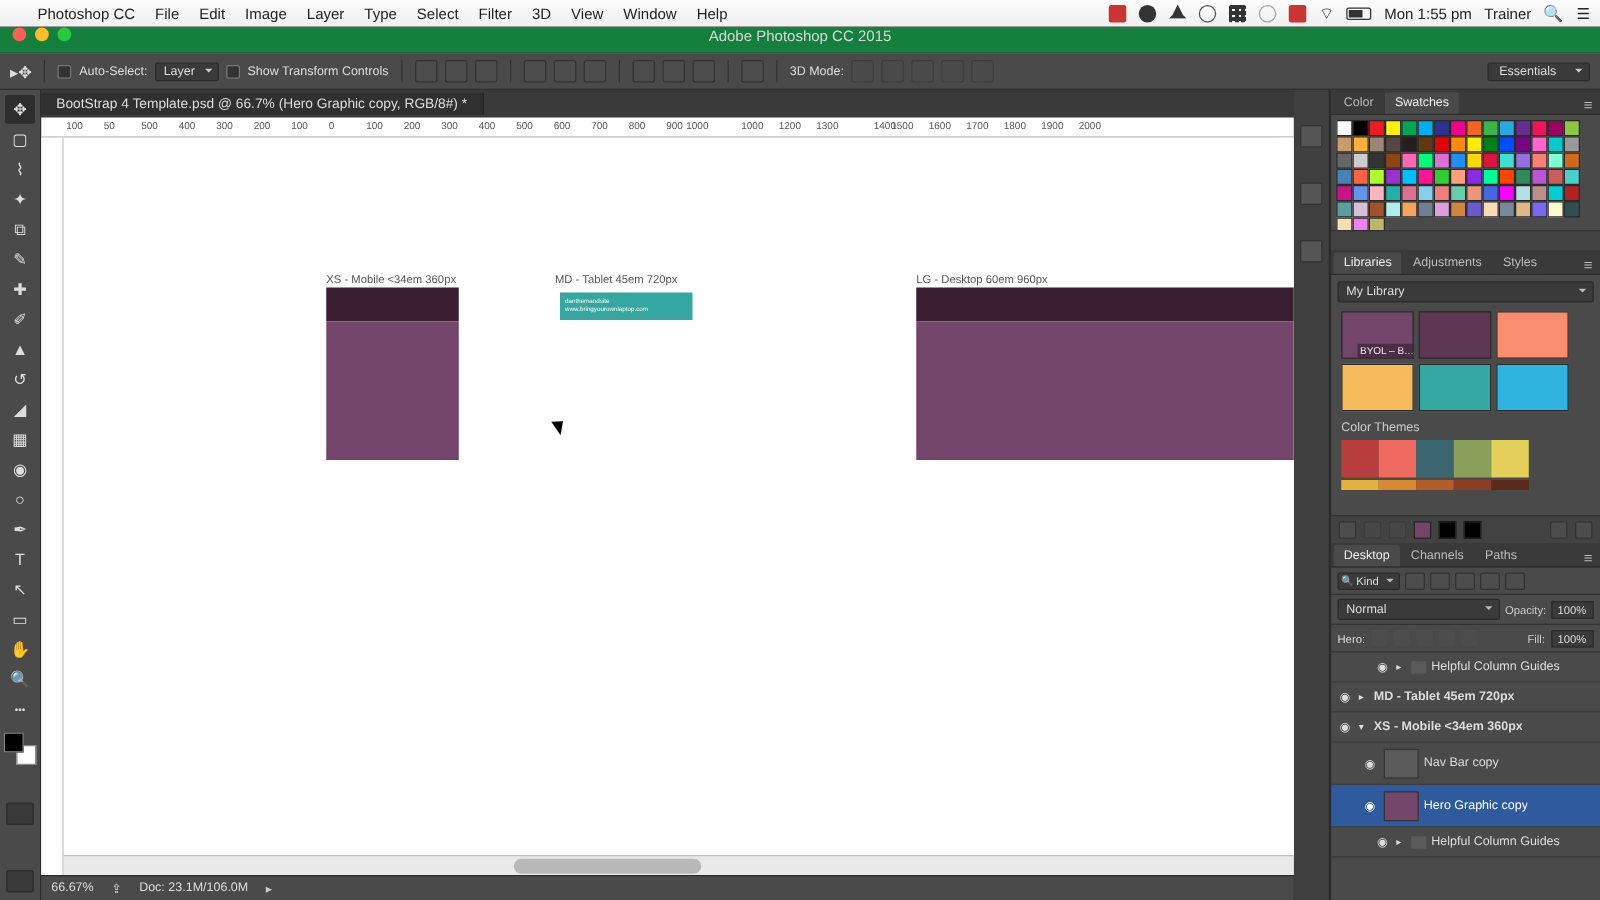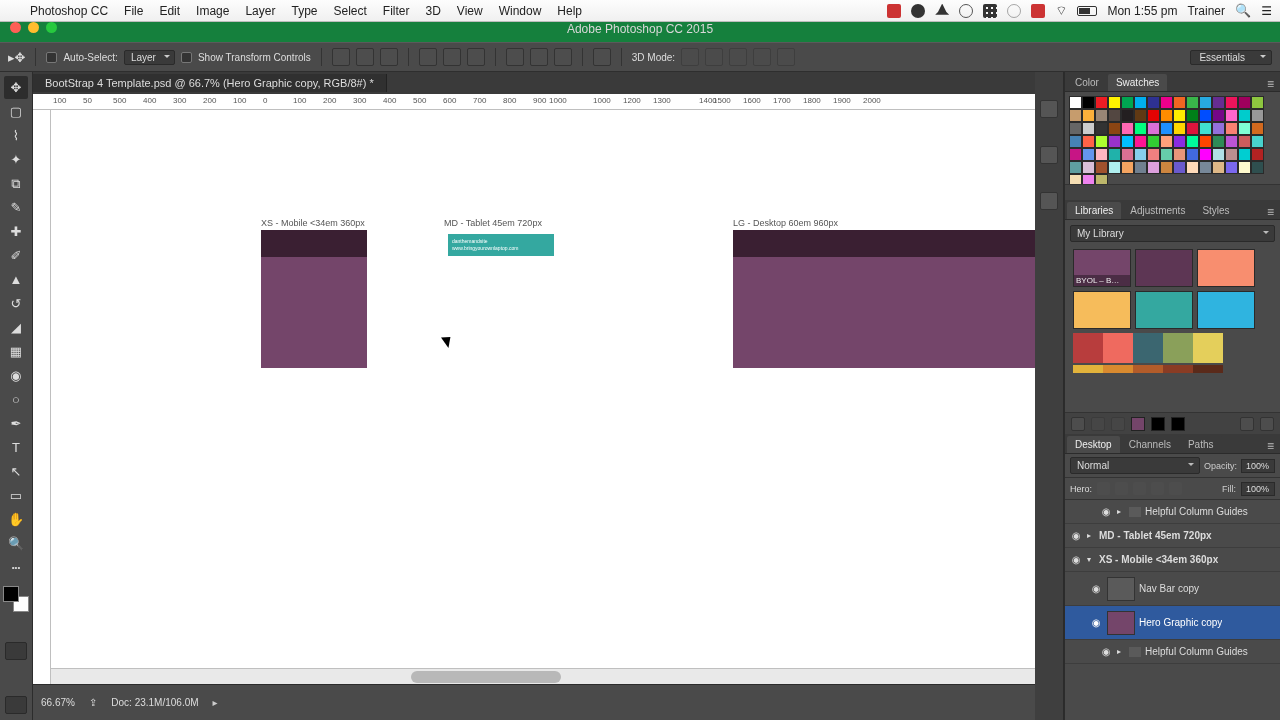--- a/index.html
+++ b/index.html
@@ -61,21 +61,21 @@
 .art-lg{position:absolute;left:682px;top:120px;width:330px;height:455px;background:#fff}
 .art-lg .header{height:27px;background:#3a1f32}
 .art-lg .hero{height:111px;background:#74456a}
 .cursor{position:absolute;left:393px;top:224px;width:9px;height:13px;z-index:5}
 .cursor::before{content:"";position:absolute;border-left:8px solid #000;border-top:5px solid transparent;border-bottom:8px solid transparent;transform:rotate(-35deg)}
 .hscroll{position:absolute;left:18px;right:0;bottom:0;height:16px;background:#e9e9e9;border-top:1px solid #bfbfbf}
 .hscroll .thumb{position:absolute;left:360px;width:150px;top:2px;height:12px;background:#b8b8b8;border-radius:6px}
 .vscroll{position:absolute;right:0;top:0;bottom:16px;width:14px;background:#e9e9e9;border-left:1px solid #bfbfbf}
 .vscroll .thumb{position:absolute;top:6px;height:100px;left:2px;width:10px;background:#b8b8b8;border-radius:5px}
 
-.status{height:36px;background:#4a4a4a;border-top:1px solid #2c2c2c;display:flex;align-items:center;font-size:10px;color:#ddd;padding:0 8px;gap:14px}
+.status{height:20px;background:#4a4a4a;border-top:1px solid #2c2c2c;display:flex;align-items:center;font-size:10px;color:#ddd;padding:0 8px;gap:14px}
 .status .arrow{color:#ccc}
 
 .panels{width:216px;background:#4a4a4a;display:flex;flex-direction:column;font-size:10px;color:#ddd;border-left:1px solid #2c2c2c}
 .dockstrip{width:29px;background:#3f3f3f;border-right:1px solid #2b2b2b;display:flex;flex-direction:column;align-items:center;padding-top:28px;gap:28px}
 .dockstrip .di{width:18px;height:18px;background:#555;border:1px solid #333;border-radius:2px}
 .panels-wrap{display:flex;height:100%}
 
 .p-tabs{height:20px;background:#3a3a3a;display:flex;align-items:flex-end;padding-left:2px;gap:1px;border-bottom:1px solid #2b2b2b}
 .p-tab{padding:3px 8px;background:#3a3a3a;color:#bbb;border-top-left-radius:2px;border-top-right-radius:2px;font-size:10px}
 .p-tab.active{background:#4a4a4a;color:#eee}
@@ -84,21 +84,21 @@
 .swatches{height:92px;padding:4px;display:flex;flex-wrap:wrap;gap:0;align-content:flex-start}
 .sw{width:13px;height:13px;border:1px solid #2a2a2a}
 .sw-foot{height:16px;border-top:1px solid #333;background:#424242}
 
 .lib-body{height:214px;display:flex;flex-direction:column}
 .lib-sel{margin:5px;background:#3a3a3a;border:1px solid #2a2a2a;padding:2px 18px 2px 6px;border-radius:2px;position:relative;font-size:10px}
 .lib-sel::after{content:"";position:absolute;right:5px;top:5px;border:3px solid transparent;border-top-color:#bbb}
 .lib-section-h{font-size:10px;color:#ccc;padding:6px 8px 2px}
 .lib-colors{display:flex;flex-wrap:wrap;gap:4px;padding:2px 8px}
 .lc{width:58px;height:38px;border:1px solid #2a2a2a;position:relative}
-.lc .lbl{position:absolute;bottom:0;left:0;right:0;font-size:8px;background:rgba(0,0,0,.35);color:#eee;padding:1px 2px;white-space:nowrap;overflow:hidden}
+.lc .lbl{position:absolute;bottom:0;left:12px;right:0;font-size:8px;background:rgba(0,0,0,.35);color:#eee;padding:1px 2px;white-space:nowrap;overflow:hidden}
 .themes{display:flex;padding:2px 8px;gap:0}
 .th{width:30px;height:30px}
 .themes2{display:flex;padding:0 8px 4px;gap:0}
 .th2{width:30px;height:8px}
 .lib-foot{margin-top:auto;height:22px;border-top:1px solid #333;background:#424242;display:flex;align-items:center;gap:6px;padding:0 6px}
 .lib-foot .fi{width:14px;height:14px;border:1px solid #333;background:#4d4d4d;border-radius:2px}
 .lib-foot .fsw{width:14px;height:14px;border:1px solid #222}
 
 .layers-body{flex:1;display:flex;flex-direction:column;min-height:0}
 .layers-filter{height:22px;display:flex;align-items:center;gap:4px;padding:0 5px;border-bottom:1px solid #333}
@@ -434,20 +434,21 @@
         <div class="lib-colors">
           <div class="lc" style="background:#74456a">
               <div class="lbl">BYOL – B…</div>
             </div>
           <div class="lc" style="background:#5d3654"></div>
           <div class="lc" style="background:#f88e6f"></div>
           <div class="lc" style="background:#f6bc5b"></div>
           <div class="lc" style="background:#34a8a0"></div>
           <div class="lc" style="background:#2fb4e0"></div>
         </div>
+        <div class="lib-section-h">Color Themes</div>
         <div class="themes">
           <div class="th" style="background:#b83d3d"></div>
             <div class="th" style="background:#ef6a5f"></div>
             <div class="th" style="background:#3b6670"></div>
             <div class="th" style="background:#8aa05a"></div>
             <div class="th" style="background:#e4cf5b"></div>
         </div>
         <div class="themes2">
           <div class="th2" style="background:#e2b33b"></div>
             <div class="th2" style="background:#d98a2f"></div>
@@ -468,20 +469,28 @@
         </div>
       </div>
 
       <div class="p-tabs">
         <div class="p-tab active">Desktop</div>
         <div class="p-tab">Channels</div>
         <div class="p-tab">Paths</div>
         <div class="p-menu">≡</div>
       </div>
       <div class="layers-body">
+        <div class="layers-filter">
+          <div class="lf-sel">Kind</div>
+          <div class="lf-i"></div>
+          <div class="lf-i"></div>
+          <div class="lf-i"></div>
+          <div class="lf-i"></div>
+          <div class="lf-i"></div>
+        </div>
         <div class="layers-blend">
           <div class="lb-sel">Normal</div>
           <span class="lb-lbl">Opacity:</span>
           <span class="lb-val">100%</span>
         </div>
         <div class="layers-lock">
           <span>Hero:</span>
           <span class="ll-i"></span>
           <span class="ll-i"></span>
           <span class="ll-i"></span>

